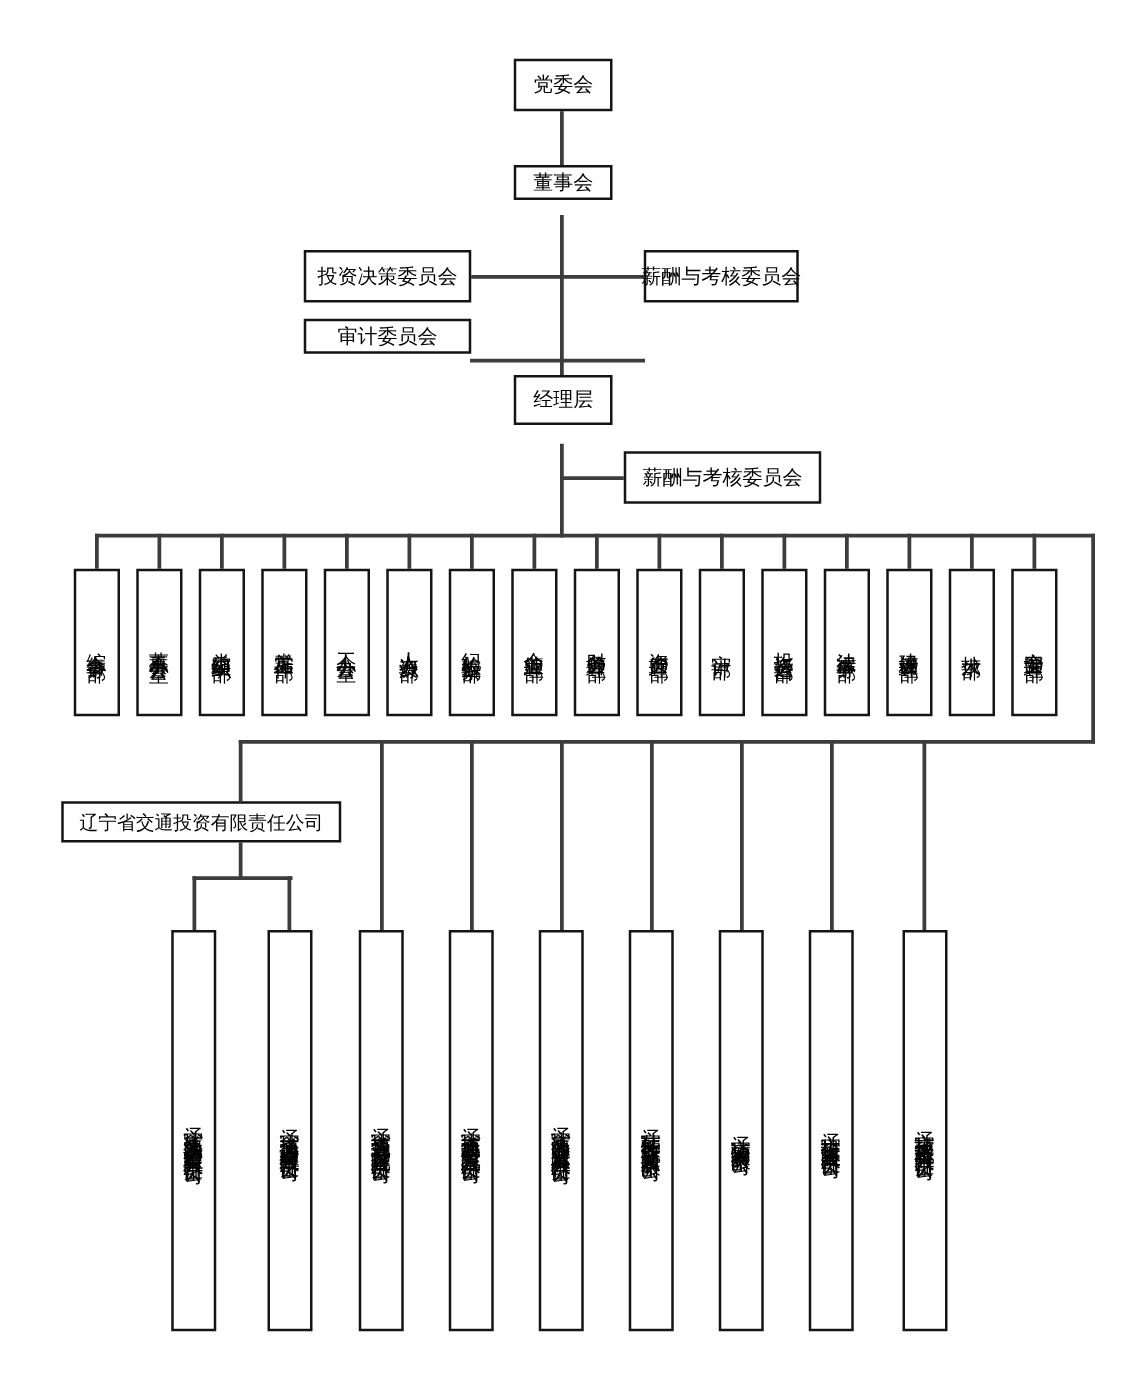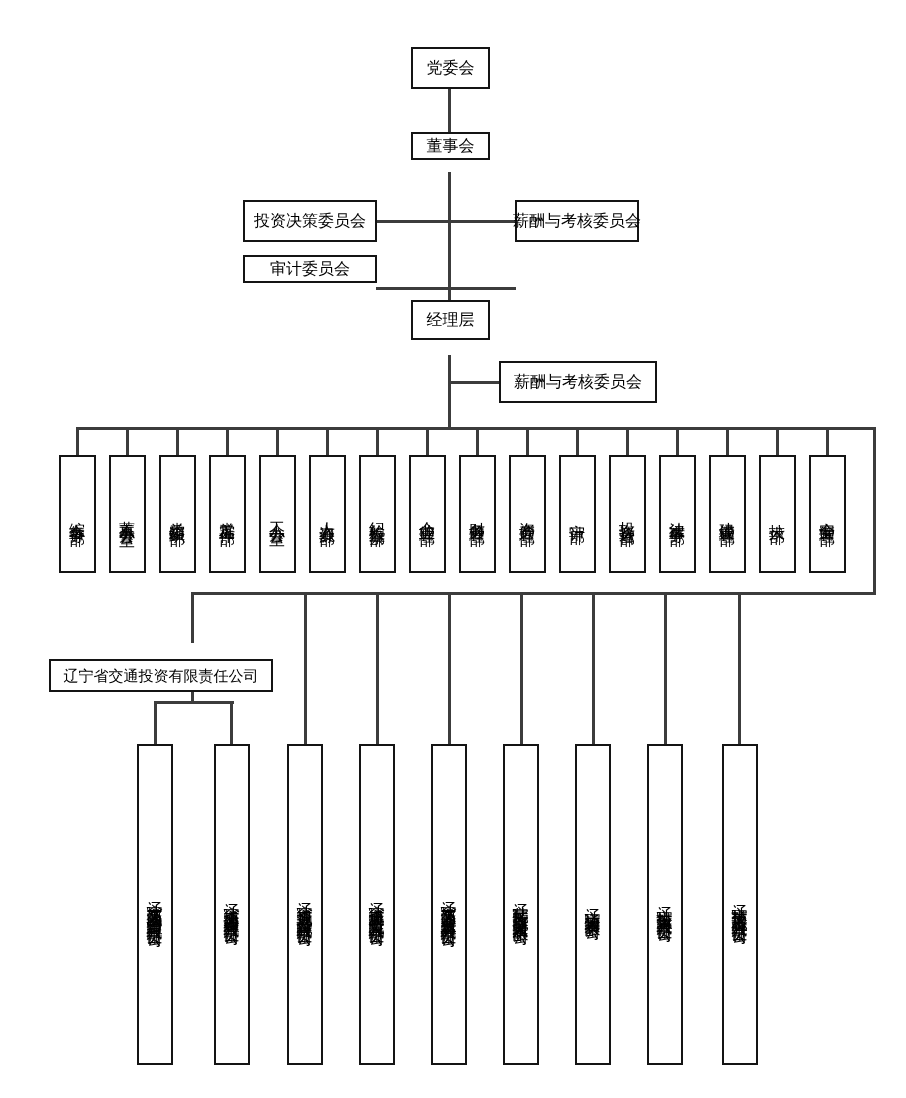--- a/index.html
+++ b/index.html
@@ -23,21 +23,21 @@
     line-height:1.2;
     text-align:center;
     white-space:nowrap;
   }
   .box.v {
     writing-mode:vertical-rl;
     text-orientation:upright;
     letter-spacing:2px;
     white-space:normal;
   }
-  .box.company { font-size:15px;margin-top:18px; }
+  .box.company { font-size:15px; }
   .hline, .vline { position:absolute; background:#3c3c3c; }
   .hline { height:3px; }
   .vline { width:3px; }
 </style>
 </head>
 <body>
 
 <div id="canvas">
 
   <div class="vline" style="left:448px;top:88px;height:45px"></div>

